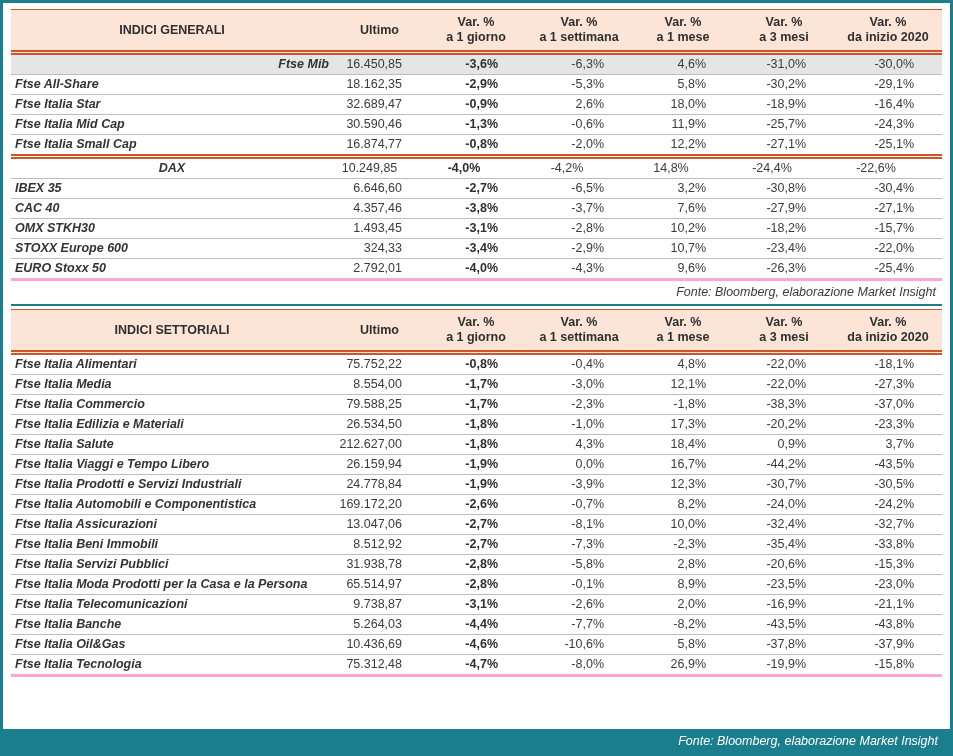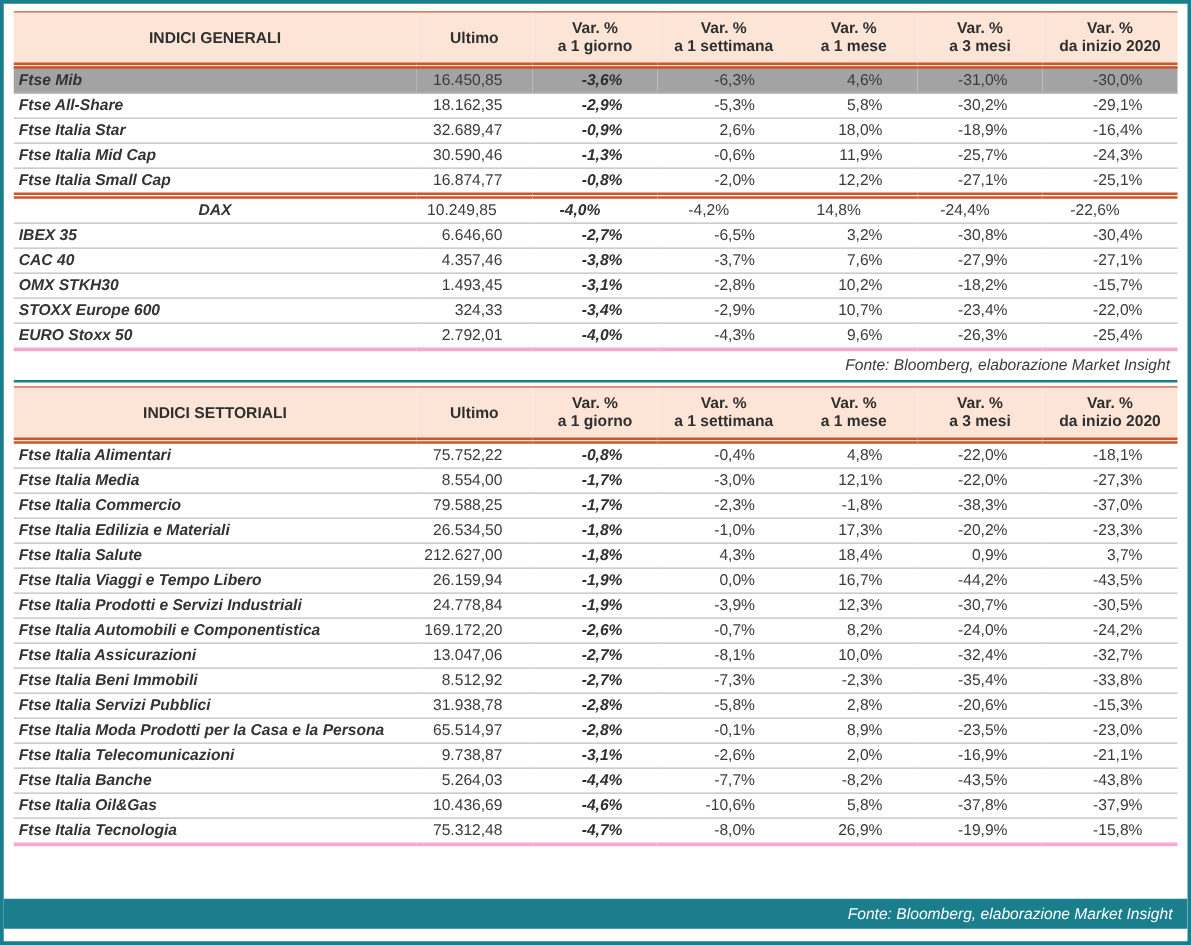--- a/index.html
+++ b/index.html
@@ -6,21 +6,21 @@
   html, body { background: #ffffff; }
   body {
     width: 953px; height: 756px;
     font-family: "Liberation Sans", sans-serif;
     color: #3b3b3b;
     overflow: hidden;
   }
   .frame {
     width: 953px; height: 756px;
     border: 3px solid #1b7e8d;
-    padding: 6px 8px 16px 8px;
+    padding: 6px 8px 6px 8px;
     display: flex;
     flex-direction: column;
     background: #ffffff;
     overflow: hidden;
   }
   table {
     width: 100%;
     border-collapse: collapse;
     table-layout: fixed;
   }
@@ -49,22 +49,22 @@
   td.name {
     font-weight: bold;
     font-style: italic;
     text-align: left;
     white-space: nowrap;
     padding-left: 4px;
     color: #333333;
   }
   td.num { text-align: right; padding-right: 28px; }
   td.ultimo { padding-right: 24px; }
-  td.bold { font-weight: bold; color: #2f2f2f; font-style: italic; }
-  tr.highlight td { background: #a3a3a3; }
+  td.bold { font-weight: bold; color: #2f2f2f; }
+  tr.highlight td { background: #e5e5e5; text-align: right; }
   tr.section-start td { border-top: 5px double #cc5529; text-align: center; }
   tbody tr:last-child td { border-bottom: 3px solid #f9a8d4; margin-top: 32px; }
   .fonte {
     text-align: right;
     font-style: italic;
     font-size: 12.5px;
     color: #3b3b3b;
     padding: 4px 6px 3px 0;
   }
   .divider {

